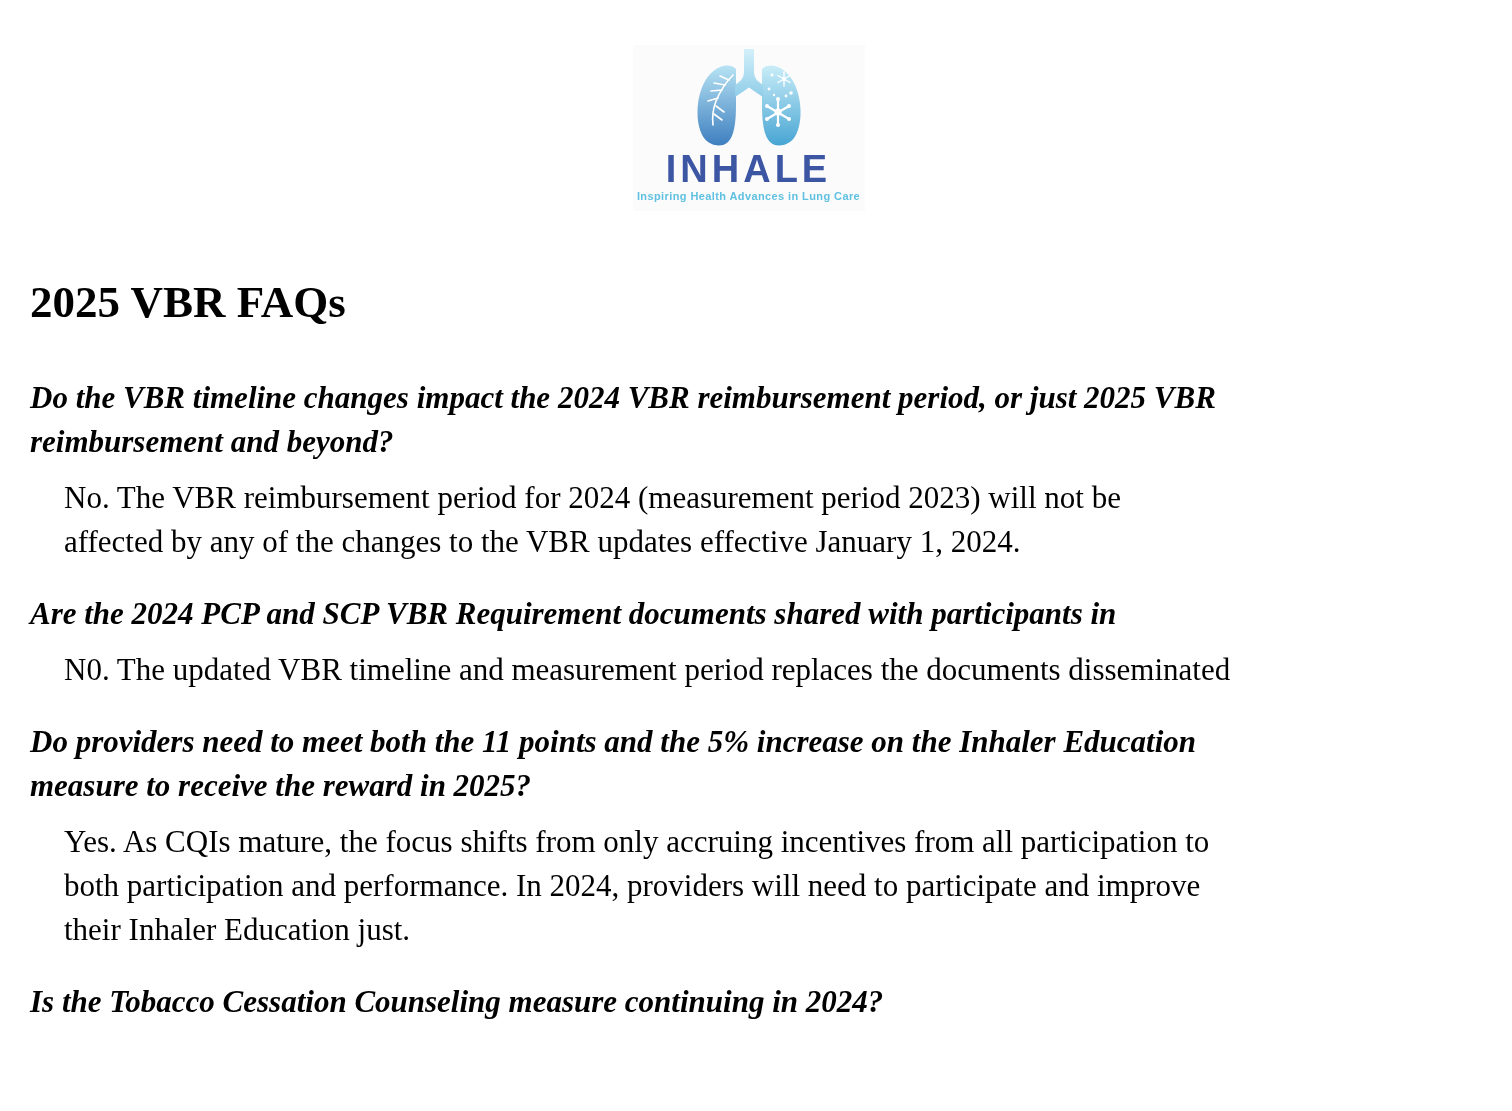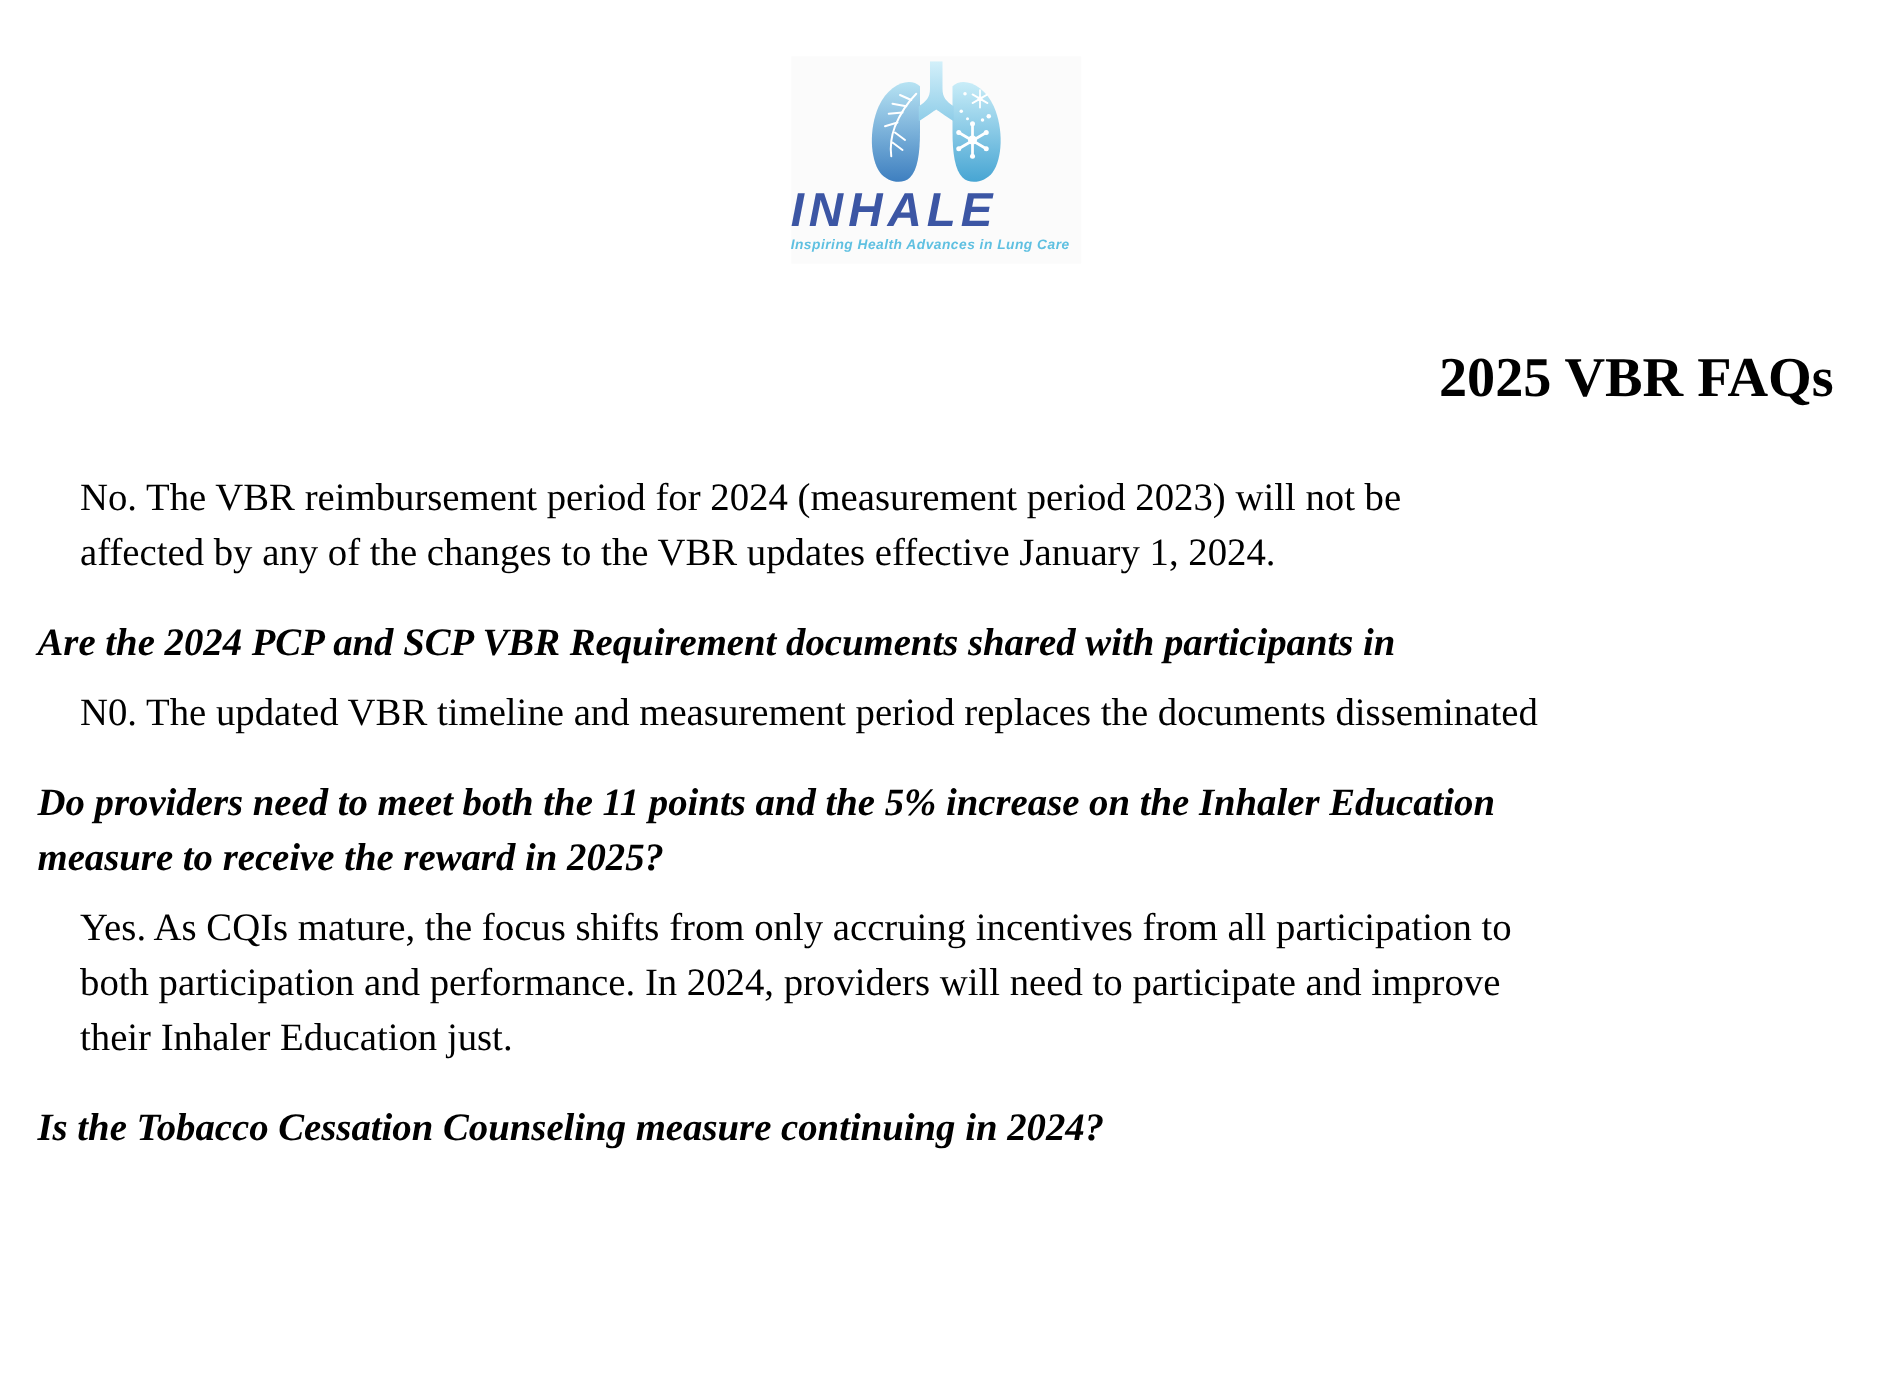--- a/index.html
+++ b/index.html
@@ -17,21 +17,21 @@
     width: 1512px;
     height: 1111px;
     padding: 45px 45px 0 30px;
   }
   
   .logo-box {
     width: 232px;
     margin: 0 auto;
     background: #fbfbfb;
     padding: 4px 0 8px;
-    font-style: italic;
+    text-align: center;
   }
   .lungs {
     display: block;
     margin: 0 auto;
   }
   .brand {
     font-family: "Liberation Sans", sans-serif;
     font-weight: 700;
     font-size: 38px;
     line-height: 40px;
@@ -44,21 +44,21 @@
     font-size: 11px;
     line-height: 14px;
     letter-spacing: 0.4px;
     color: #5fc0e1;
   }
   
   h1.doc-title {
     font-size: 45px;
     line-height: 52px;
     font-weight: 700;
-    text-align: right;
+    text-align: left;
     margin: 65px 0 48px 0;
   }
   
   .faq-item { margin: 0; }
   .question {
     font-style: italic;
     font-weight: 700;
     font-size: 31px;
     line-height: 44px;
     margin: 0 0 12px 0;
@@ -142,20 +142,24 @@
       </svg>
       <div class="brand" style="color: rgb(60, 86, 164);">INHALE</div>
       <div class="tagline" style="color: rgb(95, 192, 225);">Inspiring Health Advances in Lung Care</div>
     </div>
   </header>
 
   <h1 class="doc-title">2025 VBR FAQs</h1>
 
   <main>
       <section class="faq-item">
+        <p class="question">
+          <span class="line">Do the VBR timeline changes impact the 2024 VBR reimbursement period, or just 2025 VBR</span>
+          <span class="line">reimbursement and beyond?</span>
+        </p>
         <p class="answer">
           <span class="line">No. The VBR reimbursement period for 2024 (measurement period 2023) will not be</span>
           <span class="line">affected by any of the changes to the VBR updates effective January 1, 2024.</span>
         </p>
       </section>
       <section class="faq-item">
         <p class="question">
           <span class="line">Are the 2024 PCP and SCP VBR Requirement documents shared with participants in</span>
         </p>
         <p class="answer">

